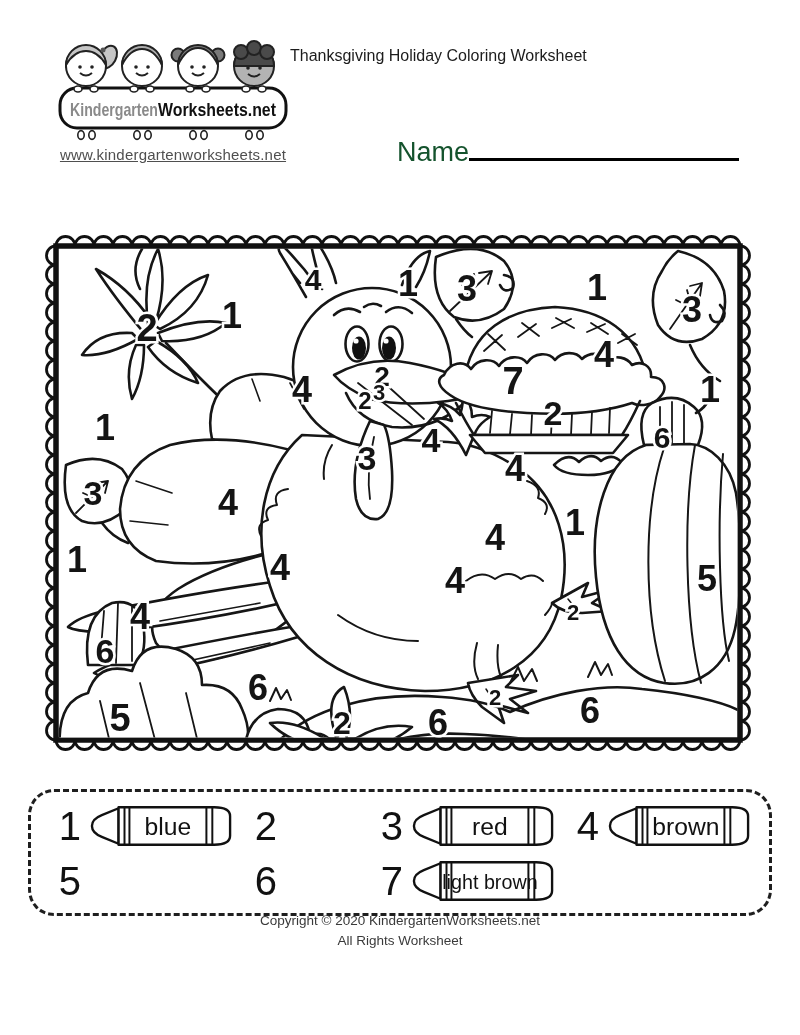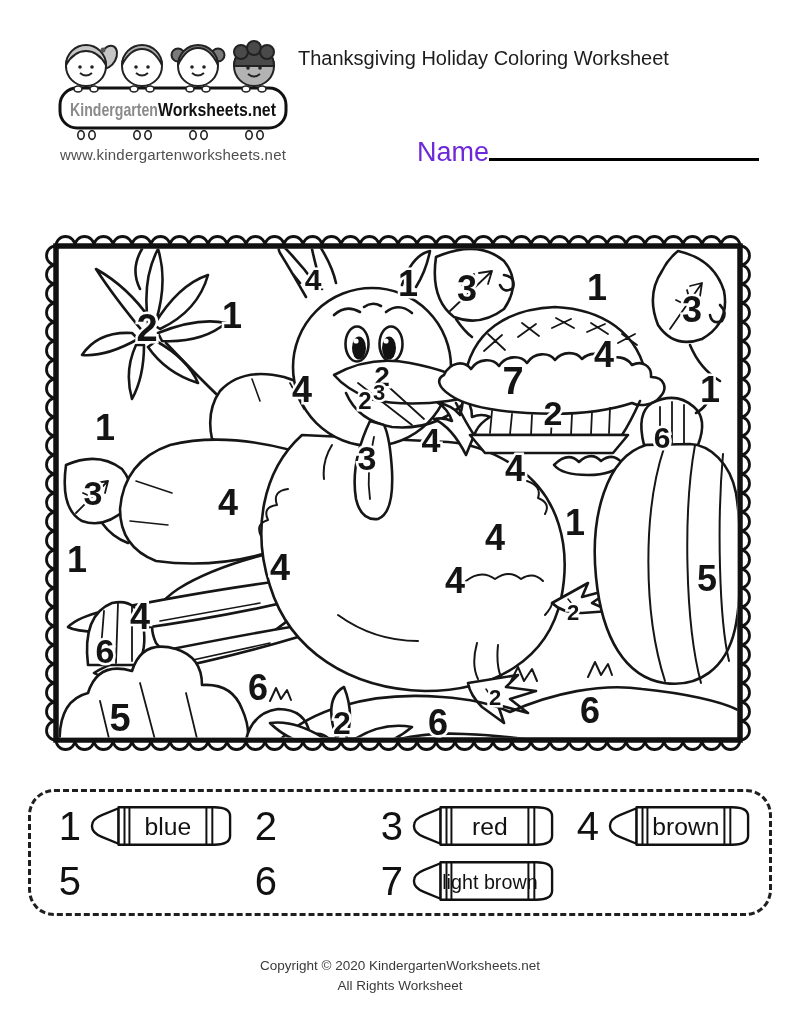--- a/index.html
+++ b/index.html
@@ -2,43 +2,43 @@
 <html><head>
 <meta charset="utf-8">
 <style>
   html,body{margin:0;padding:0;background:#fff;}
   body{width:800px;height:1035px;position:relative;overflow:hidden;
        font-family:"Liberation Sans",sans-serif;color:#111;}
   .abs{position:absolute;}
   
   .logo-svg{left:56px;top:38px;width:234px;height:106px;}
   .site-url{left:40px;top:146px;width:266px;text-align:center;
-            font-size:15px;color:#4f4f4f;letter-spacing:.2px;}
-  .title{left:298px;top:47px;width:496px;margin:0;font-size:20px;font-weight:400;
+            font-size:15px;color:#4f4f4f;letter-spacing:.2px;text-decoration:underline;}
+  .title{left:290px;top:47px;width:496px;margin:0;font-size:16px;font-weight:400;
          white-space:nowrap;color:#1c1c1c;}
-  .name-row{left:417px;top:131px;font-size:27px;color:#6d28d9;white-space:nowrap;}
+  .name-row{left:397px;top:131px;font-size:27px;color:#14532d;white-space:nowrap;}
   .name-line{display:inline-block;width:270px;height:1em;border-bottom:3px solid #000;}
   
   .picture{left:40px;top:231px;width:720px;height:527px;}
   .picture path,.picture circle,.picture ellipse{vector-effect:none;}
   .num{font-family:"Liberation Sans",sans-serif;font-weight:700;fill:#141414;
        paint-order:stroke;stroke:#fff;stroke-width:5px;text-anchor:middle;}
   
   .legend{left:28px;top:789px;width:744px;height:127px;box-sizing:border-box;
           border:3px dashed #1f1f1f;border-radius:26px;
           display:grid;grid-template-columns:repeat(4,1fr);
           padding:11px 14px 9px 20px;column-gap:10px;row-gap:8px;align-items:center;}
   .legend-item{display:flex;align-items:center;}
   .lnum{width:30px;text-align:right;font-size:40px;font-weight:400;color:#111;
         margin-right:6px;line-height:1;}
   .crayon{width:150px;height:46px;text-decoration:underline;}
   .crayon svg{display:block;width:100%;height:100%;}
   .clabel{font-family:"Liberation Sans",sans-serif;}
   
-  .footer{left:0;top:956px;width:800px;text-align:center;font-size:13.5px;
+  .footer{left:0;top:911px;width:800px;text-align:center;font-size:13.5px;
           color:#3a3a3a;line-height:1.5;}
 </style>
 </head>
 <body>
 
 <svg class="abs logo-svg" viewBox="0 0 234 106">
   <g stroke="#222" stroke-width="2" fill="#fff">
 
     <g>
       <ellipse cx="52" cy="19" rx="8" ry="12" transform="rotate(28 52 19)" fill="#c6c6c6"></ellipse>

